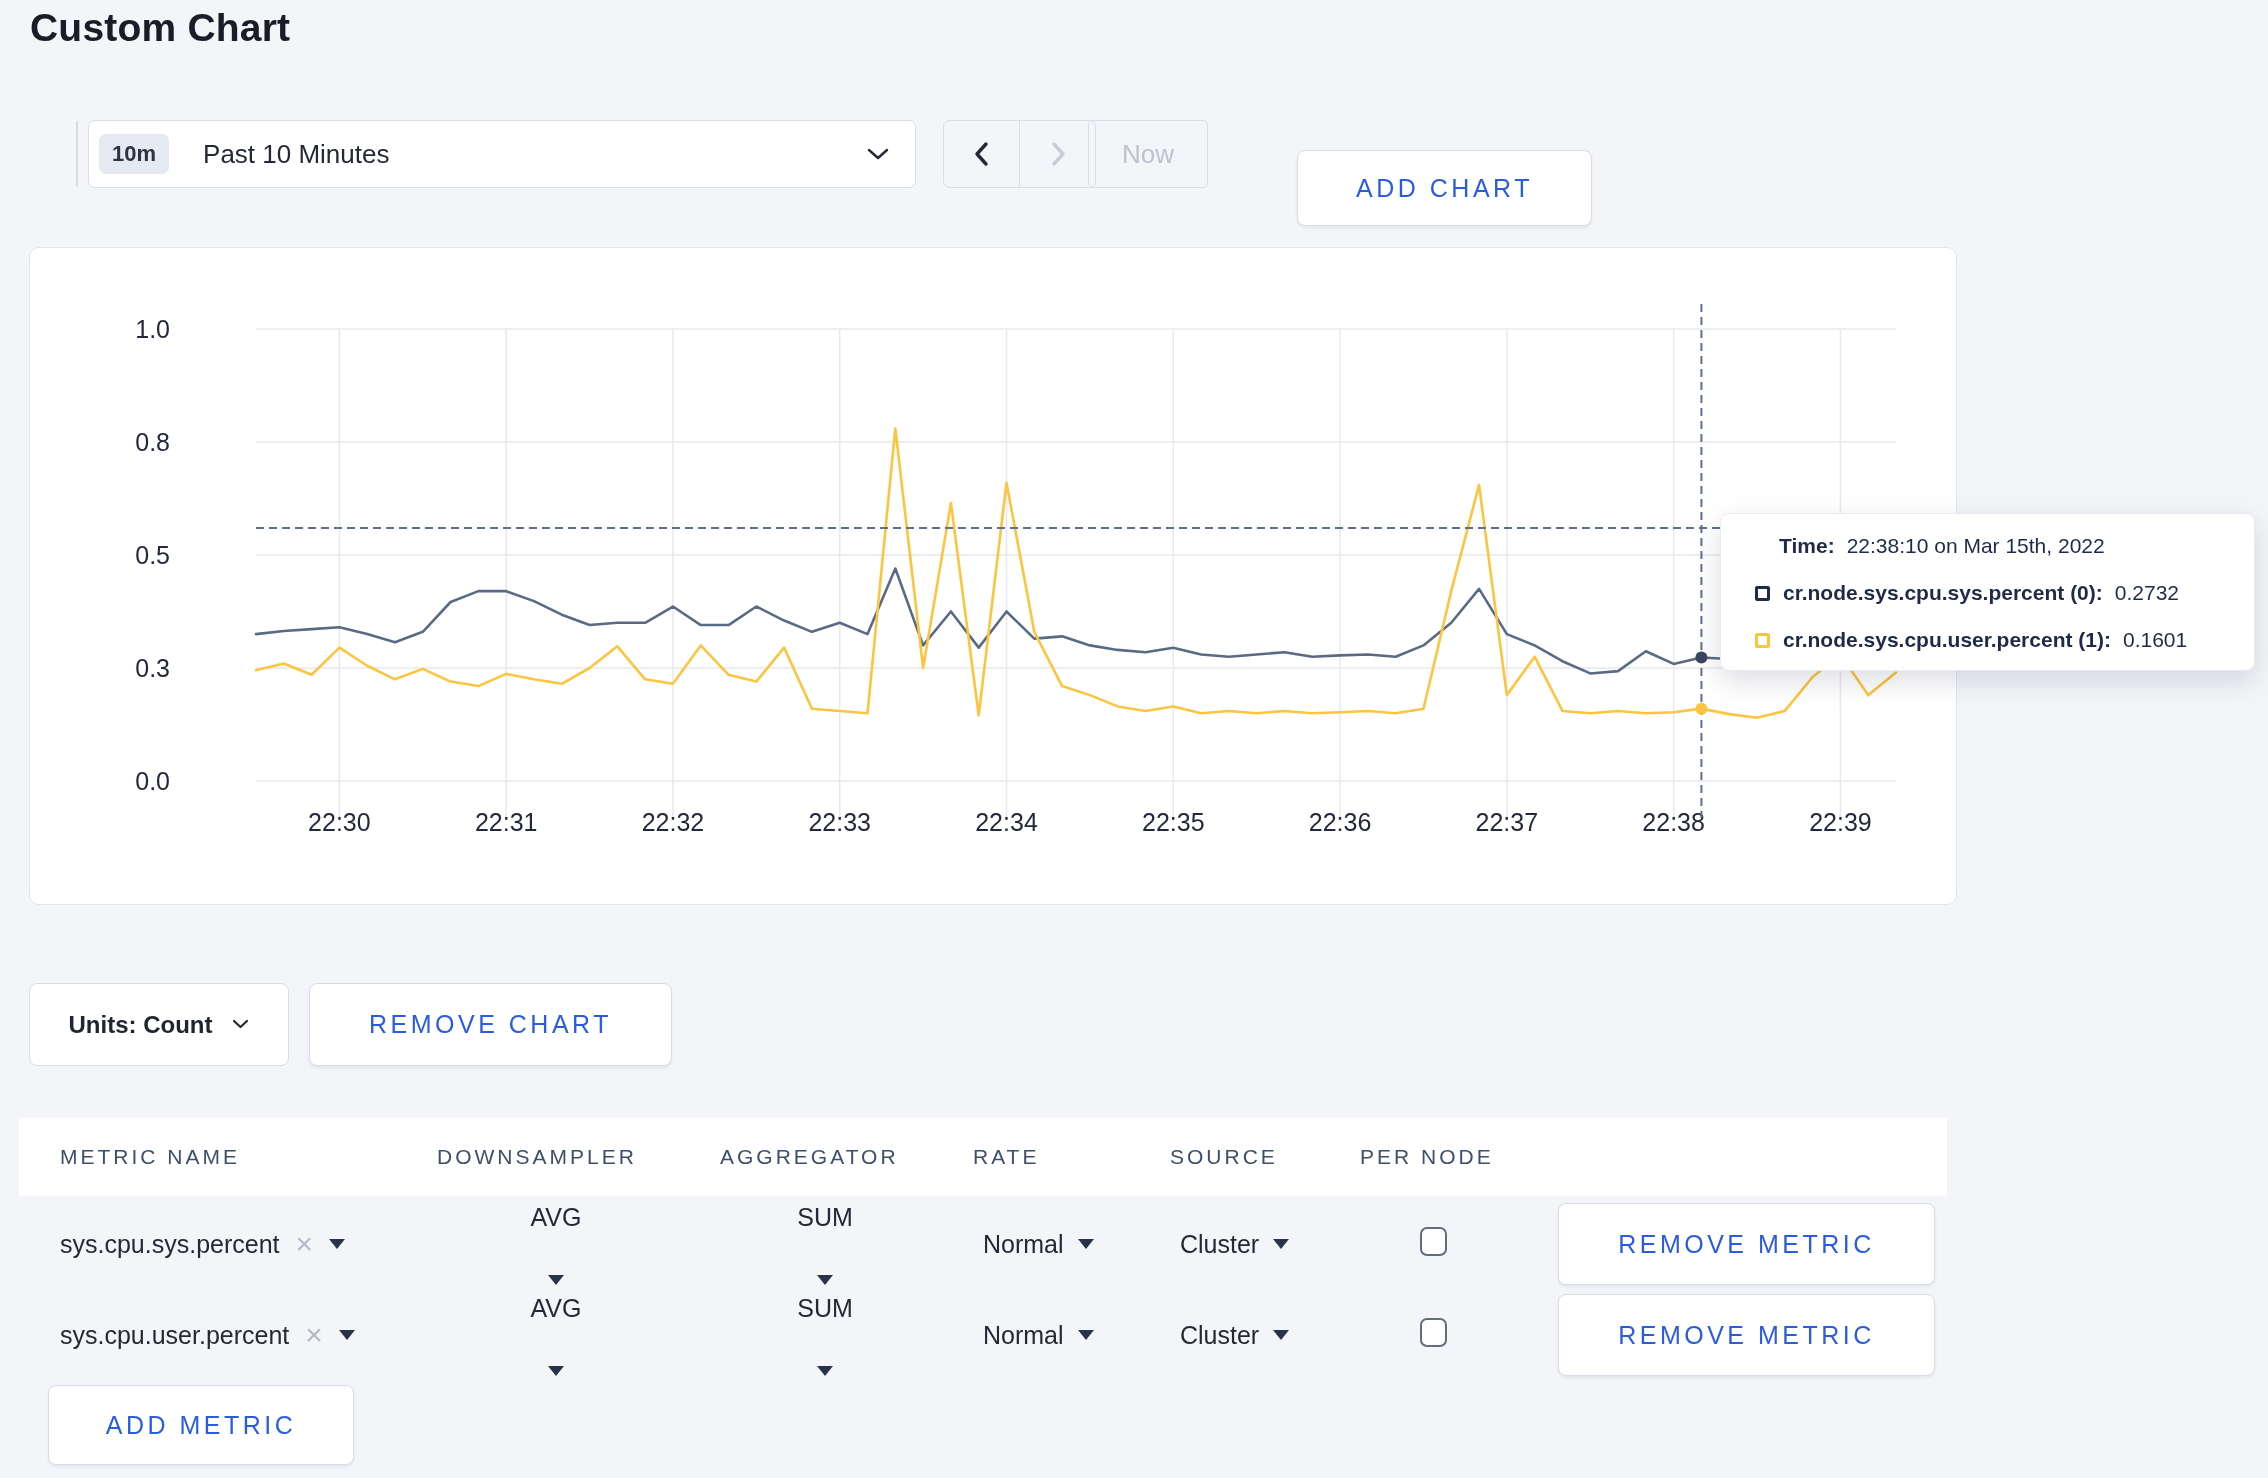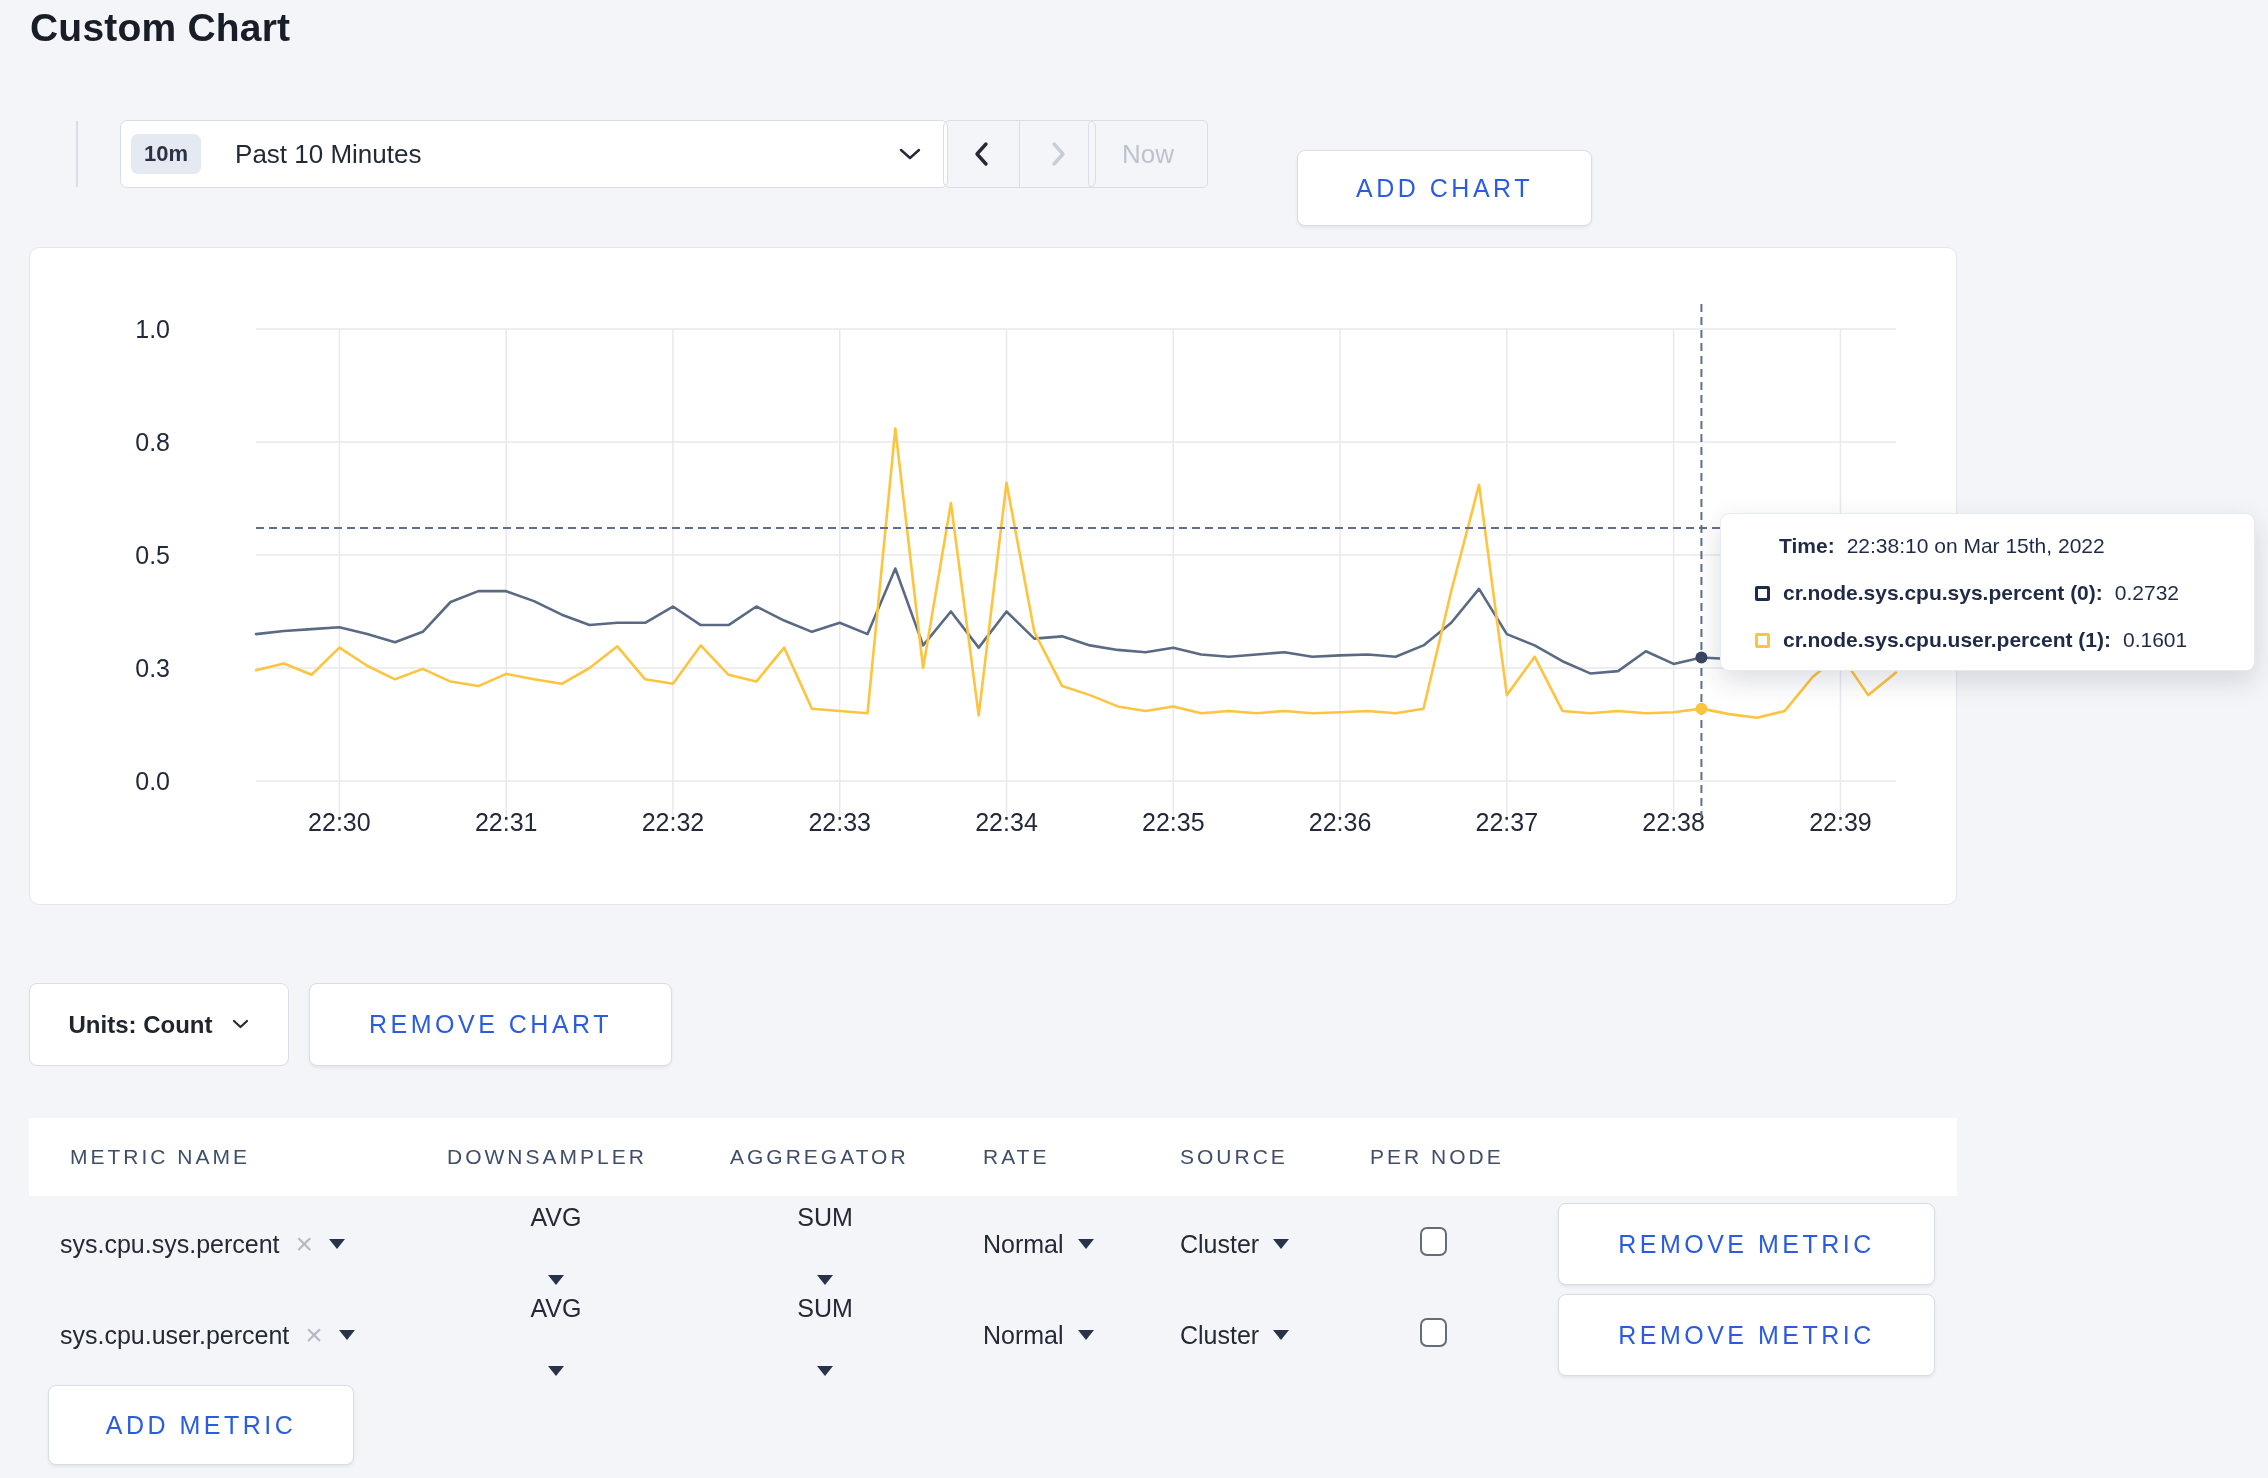--- a/index.html
+++ b/index.html
@@ -13,21 +13,21 @@
   .abs { position:absolute; }
 
   
   .page-title { left:30px; top:6px; font-size:39px; font-weight:700; color:#181d27; letter-spacing:.2px; }
 
   
   .toolbar-divider { left:76px; top:121px; width:2px; height:66px; background:#d9dde6; }
   .time-dropdown {
     left:88px; top:120px; width:828px; height:68px;
     background:#fff; border:1.5px solid #d9dde6; border-radius:7px;
-    display:flex; align-items:center; padding:0 26px 0 10px;margin-left:32px;
+    display:flex; align-items:center; padding:0 26px 0 10px;
   }
   .time-badge {
     background:#e5e9f2; border-radius:7px; padding:7px 13px;
     font-size:22px; font-weight:700; color:#2b3242;
   }
   .time-label { margin-left:34px; font-size:26px; color:#242a35; flex:1; }
   .nav-arrows {
     left:943px; top:120px; width:153px; height:68px;
     border:1.5px solid #d9dde6; border-radius:7px;
     display:flex;
@@ -77,21 +77,21 @@
   
   .units-button {
     left:29px; top:983px; width:260px; height:83px;
     background:#fff; border:1.5px solid #d9dde6; border-radius:8px;
     display:flex; align-items:center; justify-content:center; gap:20px;
     font-size:24px; font-weight:700; color:#20252e;
   }
   .remove-chart-button { left:309px; top:983px; width:363px; height:83px; }
 
   
-  .table-header-band { left:29px; top:1118px; width:1928px; height:78px; background:#fff; }
+  .table-header-band { left:19px; top:1118px; width:1928px; height:78px; background:#fff; }
   .th { position:absolute; top:0; height:78px; display:flex; align-items:center;
         font-size:21px; letter-spacing:3px; color:#3f4e69; }
   .metric-row { left:0; height:82px; width:1808px; }
   .cell { position:absolute; top:0; height:82px; display:flex; align-items:center; font-size:25px; color:#242a35; }
   .caret { width:0; height:0; border-left:8px solid transparent; border-right:8px solid transparent;
            border-top:10px solid #28324a; }
   .clear-x { font-size:30px; color:#b3b9c5; line-height:1; }
   .sel-spread { justify-content:space-between;flex-direction:column; }
   .checkbox {
     position:absolute; left:1420px; top:24px; width:27px; height:29px;

